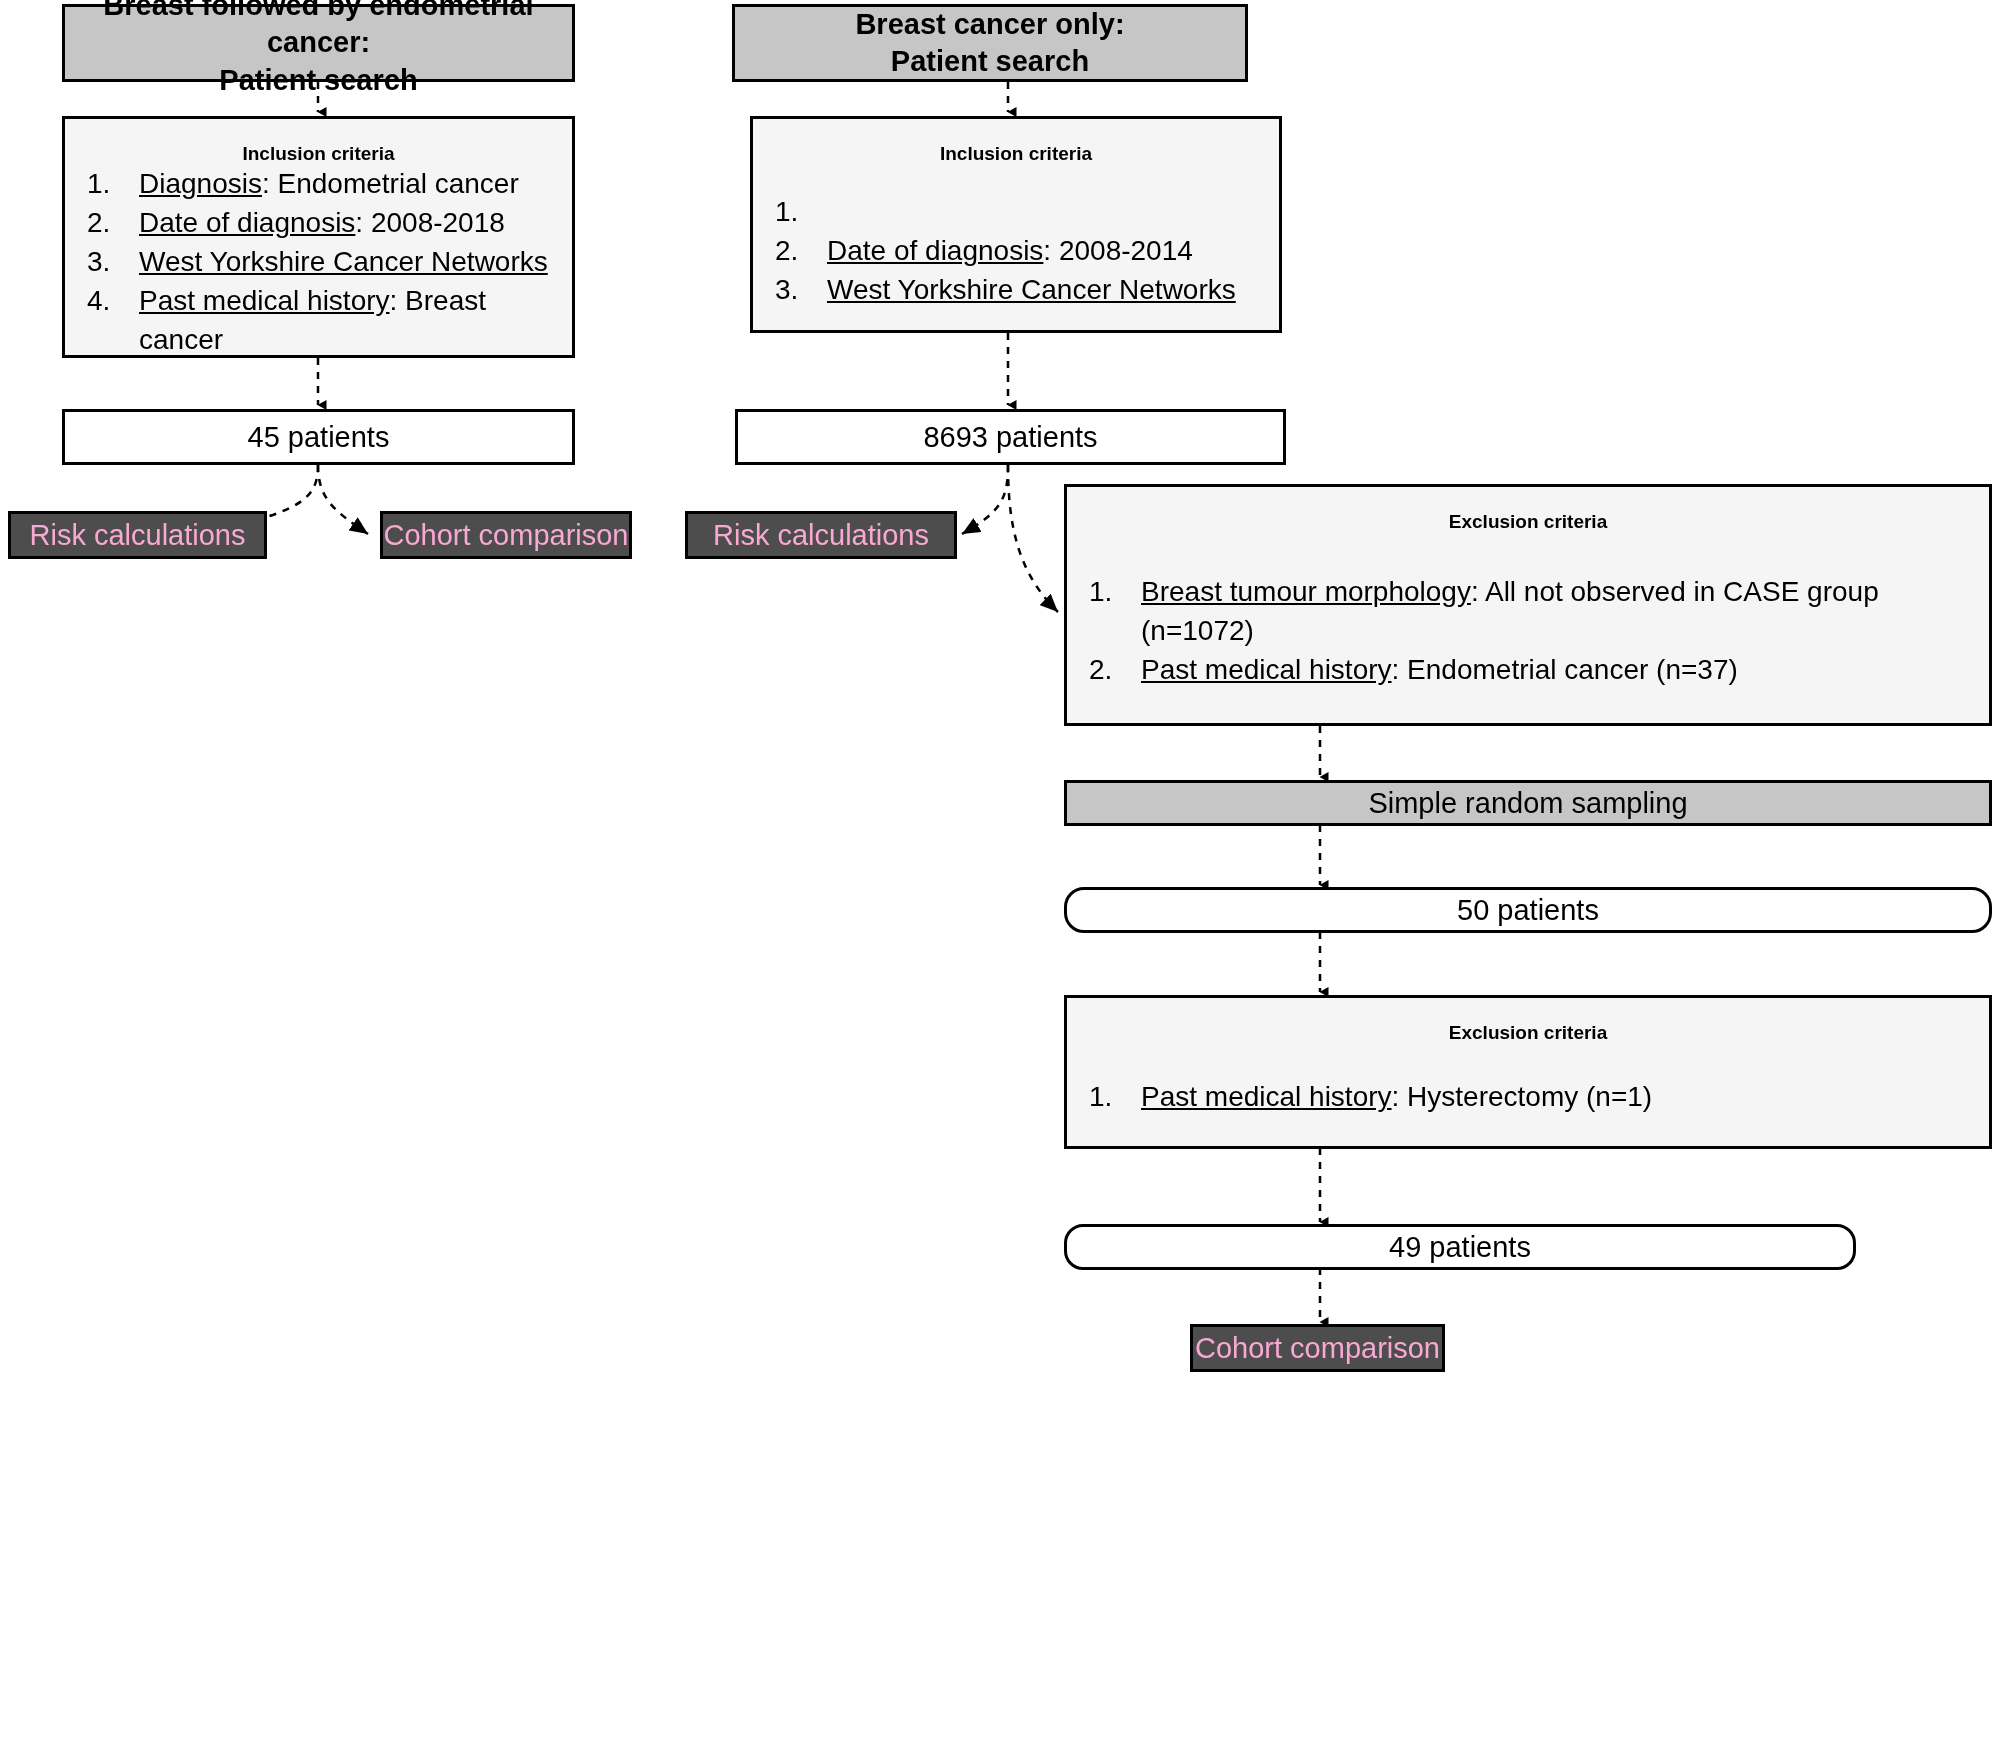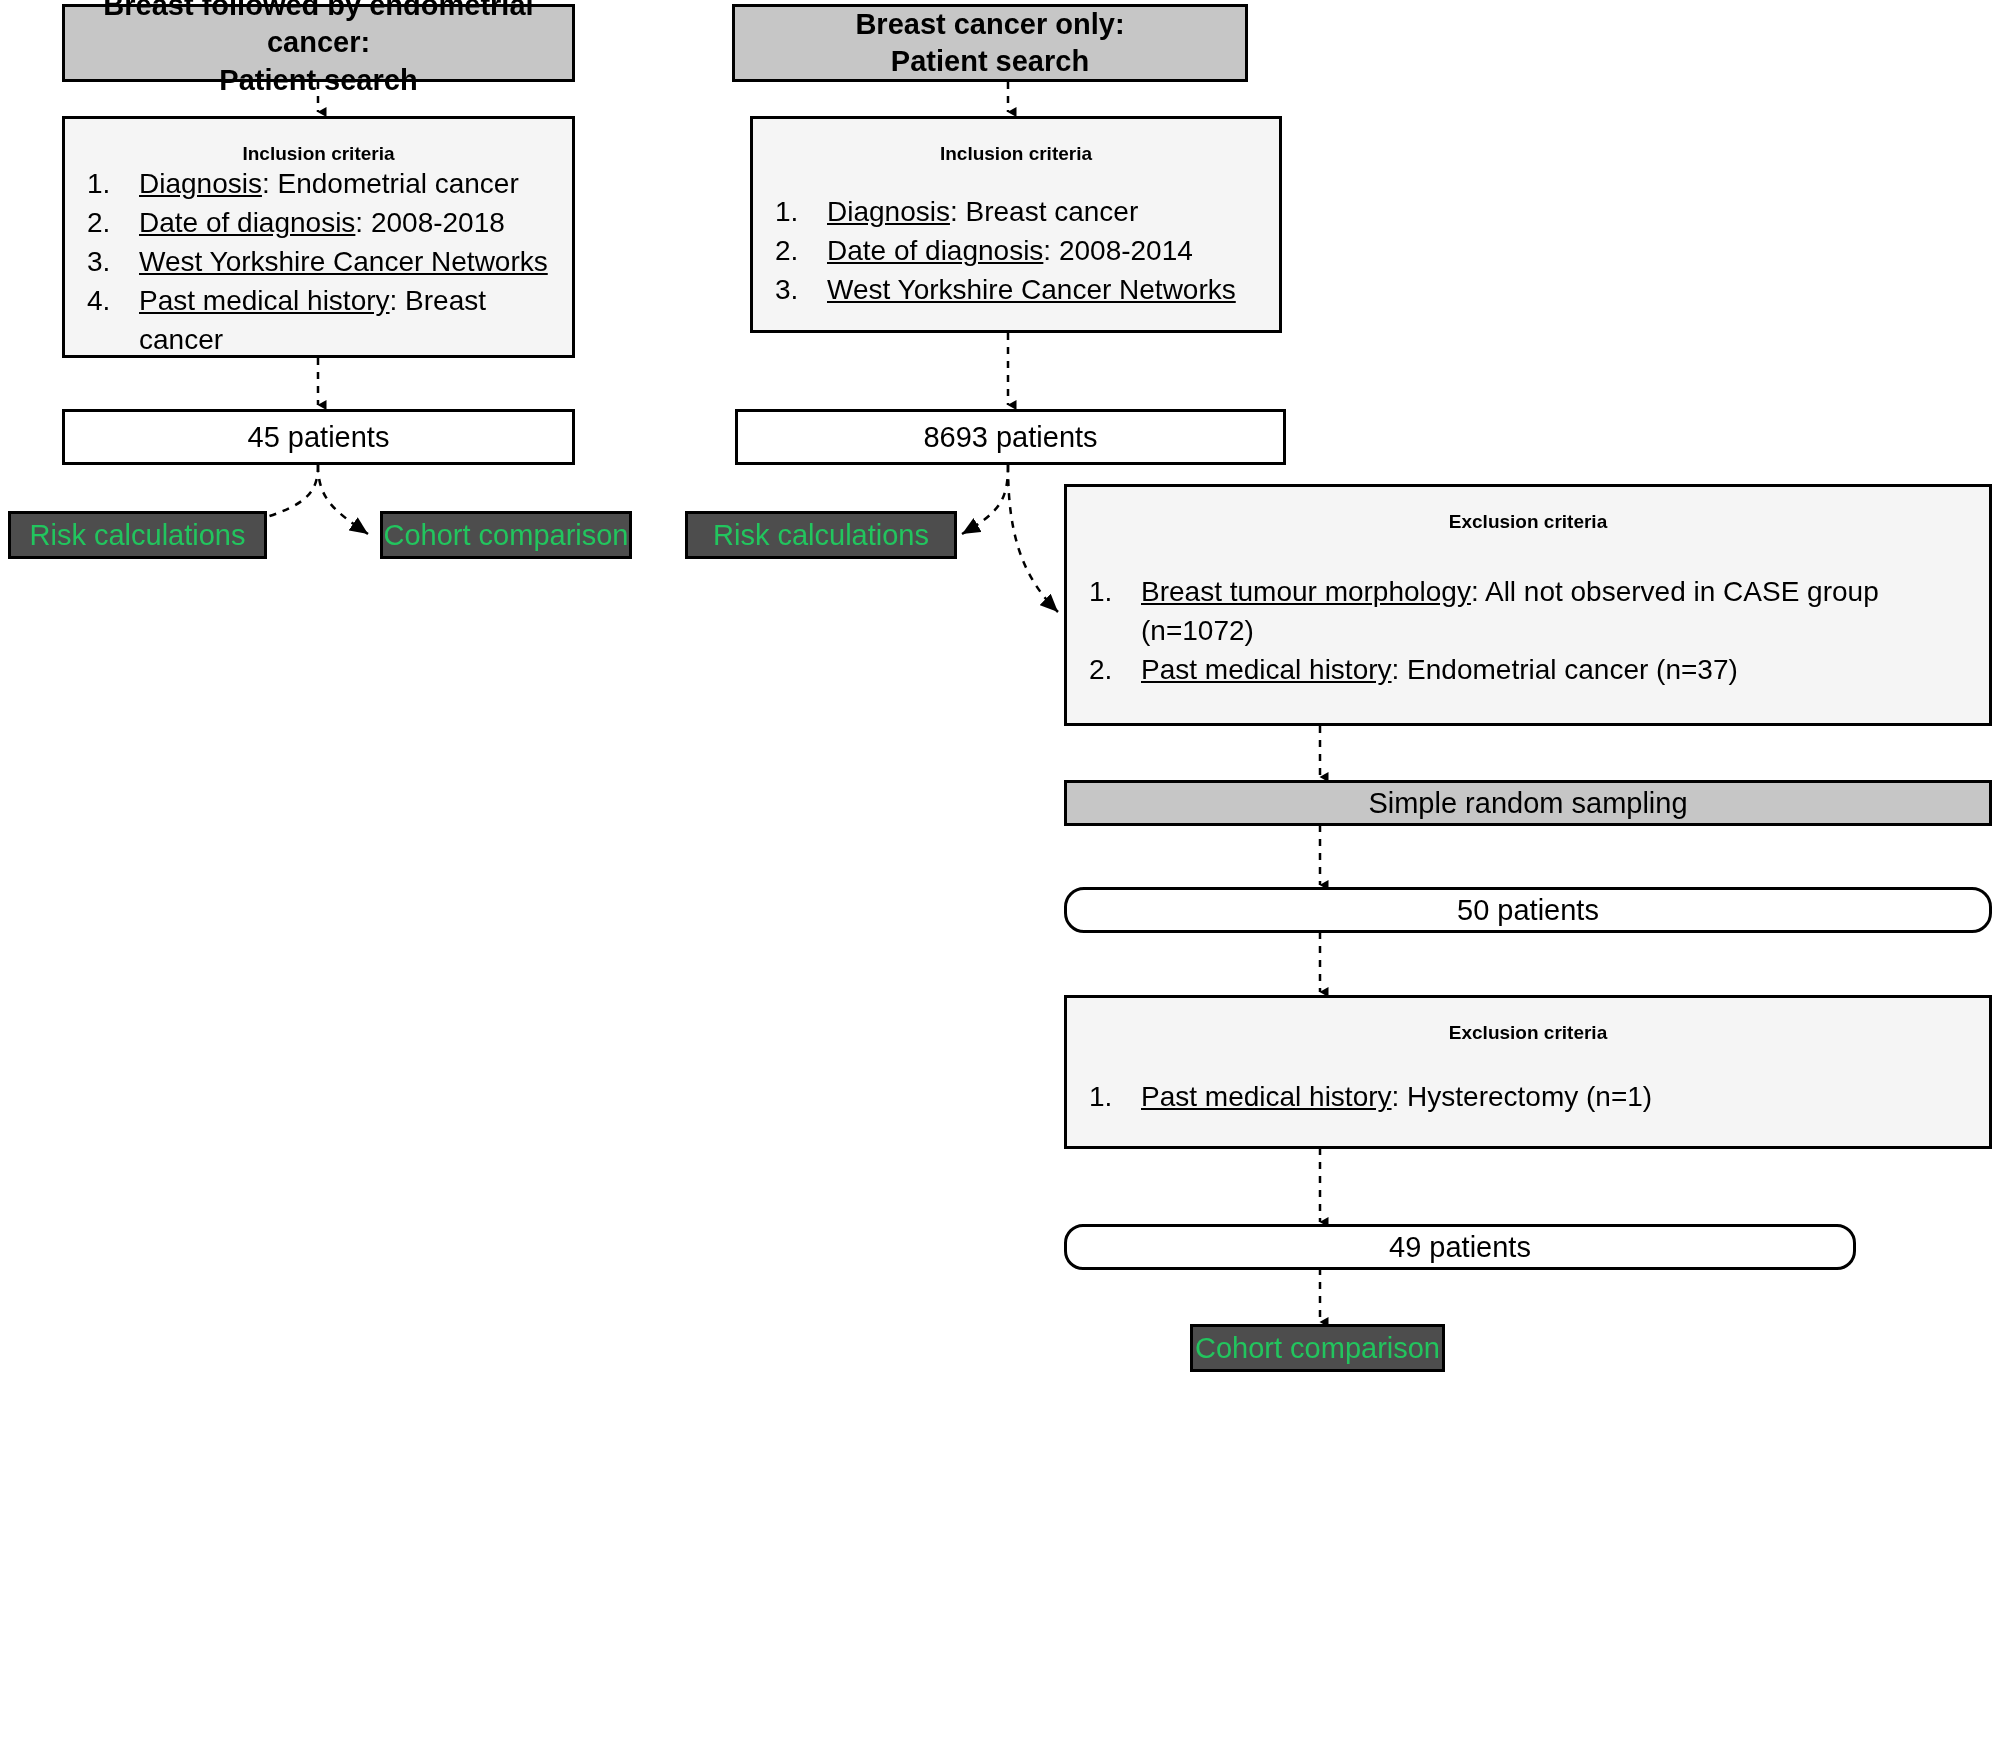--- a/index.html
+++ b/index.html
@@ -56,21 +56,21 @@
     font-size: 29px;
   }
   .box-gray {
     background: #c6c6c6;
     align-items: center;
     text-align: center;
     font-size: 29px;
   }
   .box-dark {
     background: #4d4d4d;
-    color: #22c55e;
+    color: #f9a8d4;
     align-items: center;
     text-align: center;
     font-size: 29px;
   }
   .criteria-title {
     text-align: center;
     font-weight: bold;
     font-size: 19px;
     margin: 6px 0 0 0;
   }
@@ -177,21 +177,20 @@
     <span>Breast cancer only:</span>
     <span>Patient search</span>
   </div>
 
   <div class="box box-criteria" style="left:750px; top:116px; width:532px; height:217px;">
     <div class="criteria-title">Inclusion criteria</div>
     <div class="gap-md"></div>
     <ol class="criteria-list">
       <li>
         <span class="num">1.</span>
-        <span class="txt"><span class="u">Diagnosis</span><span>: Breast cancer</span></span>
       </li>
       <li>
         <span class="num">2.</span>
         <span class="txt"><span class="u">Date of diagnosis</span><span>: 2008-2014</span></span>
       </li>
       <li>
         <span class="num">3.</span>
         <span class="txt"><span class="u">West Yorkshire Cancer Networks</span><span></span></span>
       </li>
     </ol>

